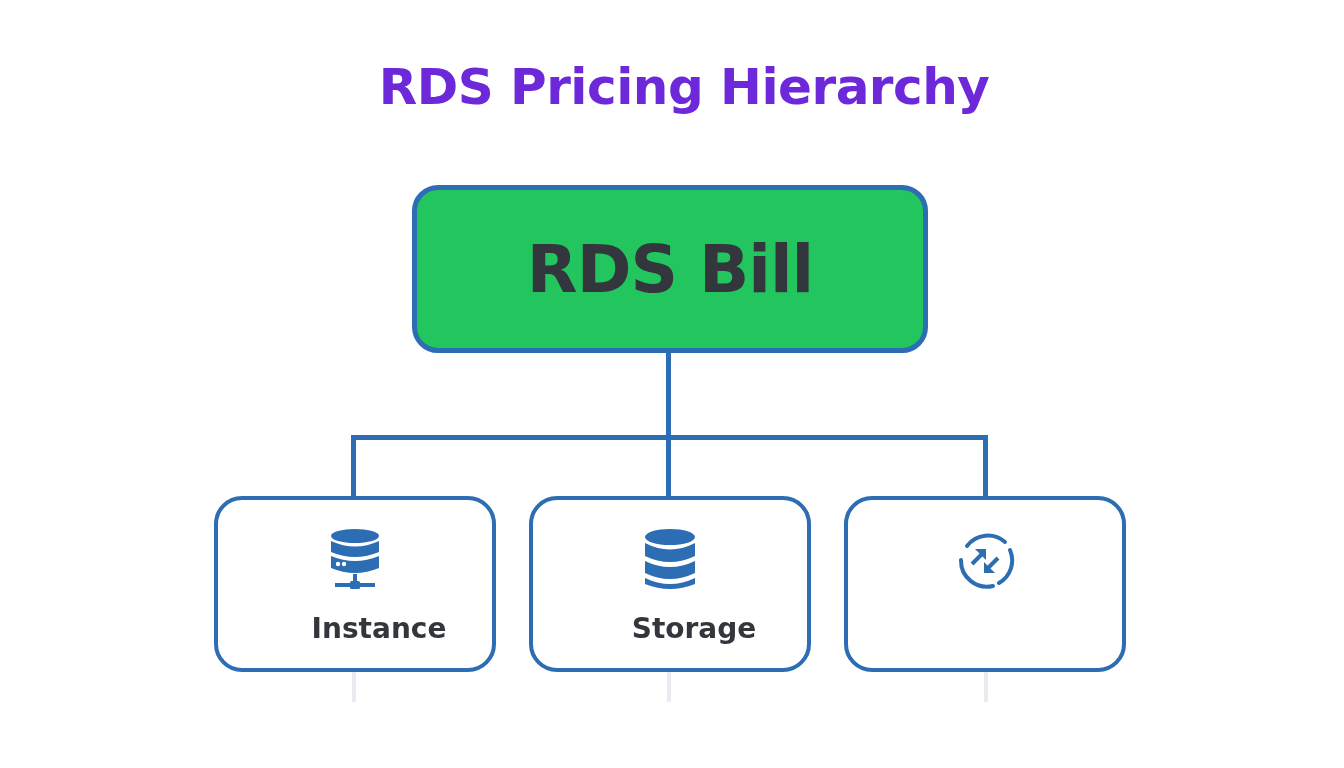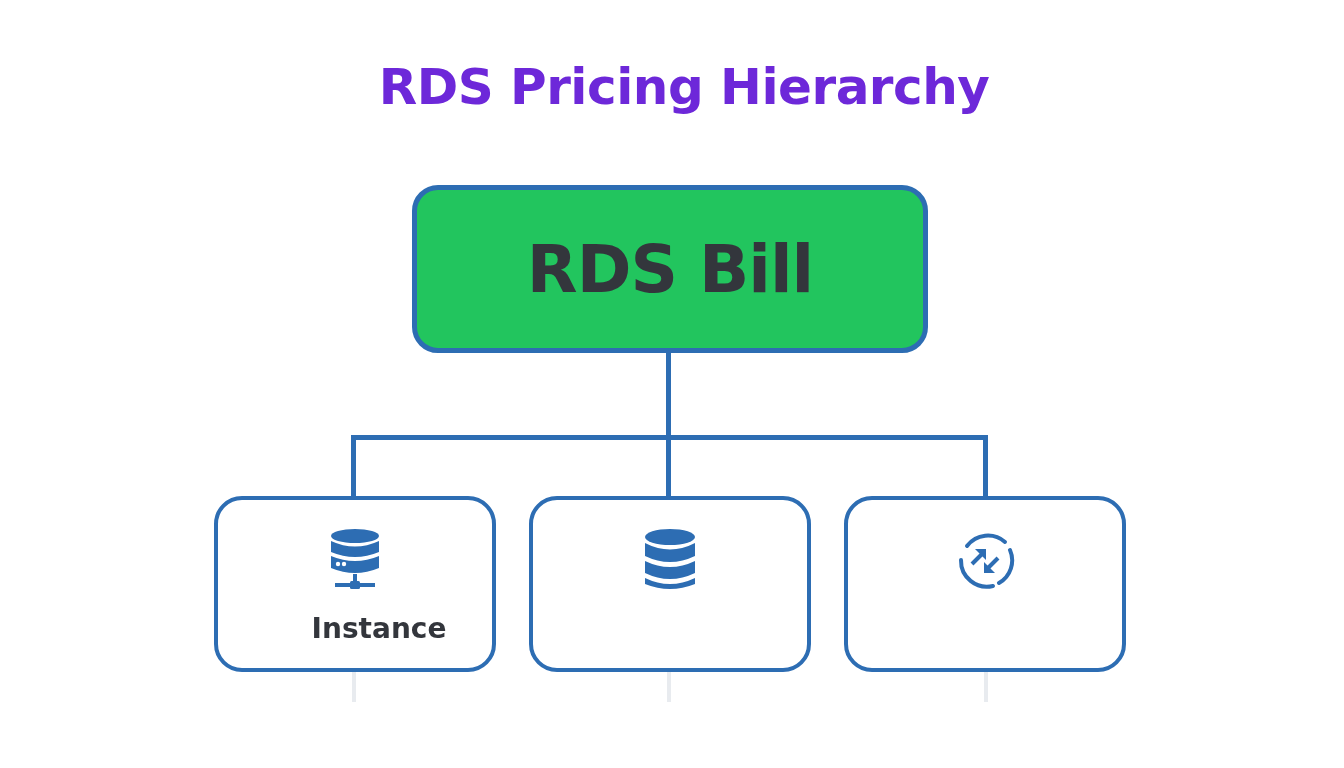--- a/index.html
+++ b/index.html
@@ -62,20 +62,21 @@
   <div class="label">Instance</div>
 </div>
 
 <div class="child" style="left:529px;">
   <svg class="icon" viewBox="0 0 60 64">
     <ellipse cx="30" cy="9" rx="25" ry="8" fill="#2d6db3"></ellipse>
     <path d="M5 15 Q30 28 55 15 V28 Q30 40 5 28 Z" fill="#2d6db3"></path>
     <path d="M5 33 Q30 45 55 33 V45 Q30 57 5 45 Z" fill="#2d6db3"></path>
     <path d="M5 50 Q30 62 55 50 V56 Q30 66 5 56 Z" fill="#2d6db3"></path>
   </svg>
+  <div class="label">Storage</div>
 </div>
 
 <div class="child" style="left:844px;">
   <svg class="icon" viewBox="0 0 60 64">
     <path d="M12 18 A26 26 0 0 1 50 14" fill="none" stroke="#2d6db3" stroke-width="4" stroke-linecap="round"></path>
     <path d="M55 22 A26 26 0 0 1 44 55" fill="none" stroke="#2d6db3" stroke-width="4" stroke-linecap="round"></path>
     <path d="M38 58 A26 26 0 0 1 6 32" fill="none" stroke="#2d6db3" stroke-width="4" stroke-linecap="round"></path>
     <line x1="17" y1="36" x2="28" y2="25" stroke="#2d6db3" stroke-width="4"></line>
     <polygon points="20,21 31,21 31,32" fill="#2d6db3"></polygon>
     <line x1="43" y1="30" x2="33" y2="40" stroke="#2d6db3" stroke-width="4"></line>

